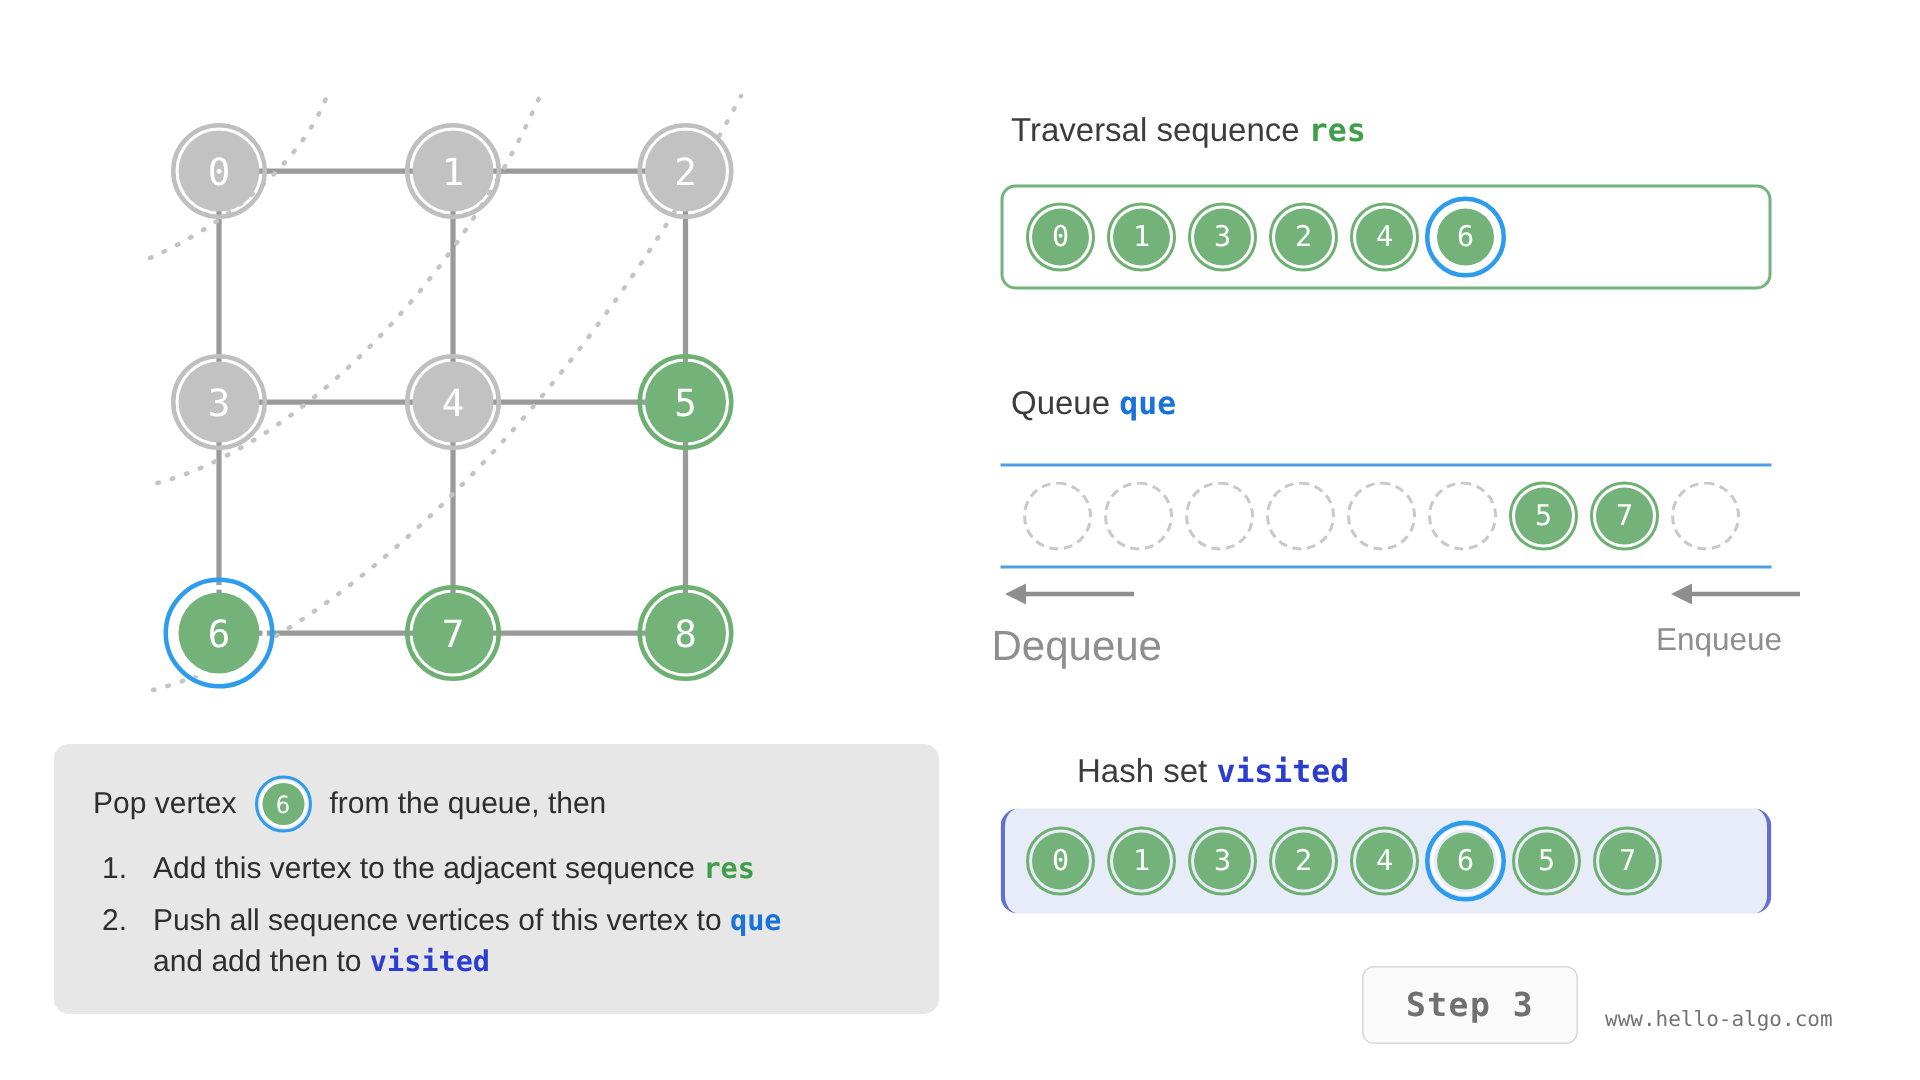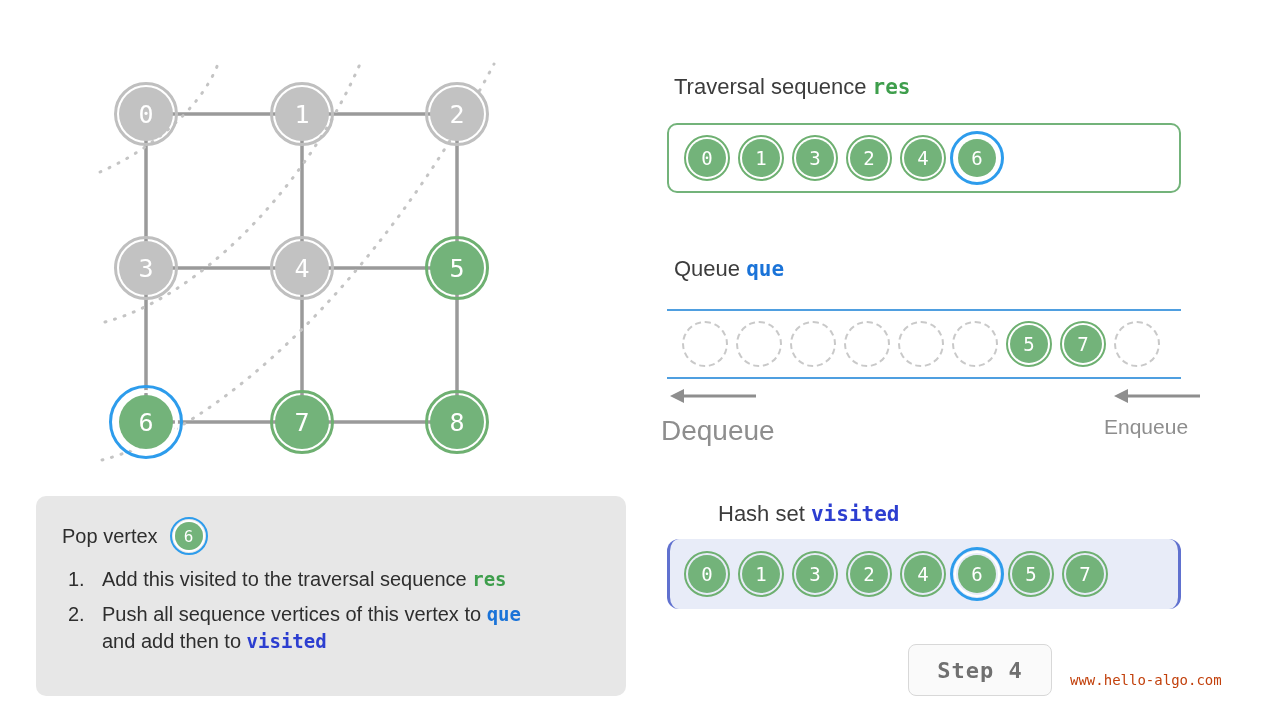--- a/index.html
+++ b/index.html
@@ -49,21 +49,21 @@
     border-radius: 50%;
     box-sizing: border-box;
     border: 3px solid #2d9cec;
   }
   .gnode.hl .ring { border-color: #ffffff; }
 
   
   #caption-box {
     position: absolute;
     left: 36px; top: 496px;
-    width: 590px; height: 200px;
+    width: 590px; height: 180px;
     background: #e7e7e7;
     border-radius: 10px;
     box-sizing: border-box;
     padding: 22px 26px 10px 26px;
   }
   #caption-line1 {
     font-size: 20px;
     color: #2e2e2e;
     display: flex;
     align-items: center;
@@ -212,21 +212,21 @@
     font-family: "DejaVu Sans Mono", monospace;
     font-weight: bold;
     font-size: 22px;
     color: #707070;
     letter-spacing: 1px;
   }
   #watermark {
     position: absolute; left: 410px; top: 672px;
     font-family: "DejaVu Sans Mono", monospace;
     font-size: 14px;
-    color: #c2410c;
+    color: #737373;
   }
 </style>
 </head>
 <body>
 
 <div id="graph-panel">
   <svg id="graph-svg" width="640" height="500">
     <g id="edge-group" stroke="#9a9a9a" stroke-width="3.5" stroke-linecap="round">
         <line x1="146" y1="114" x2="302" y2="114"></line>
         <line x1="302" y1="114" x2="457" y2="114"></line>
@@ -289,25 +289,26 @@
 </div>
 
 <div id="caption-box">
   <div id="caption-line1">
     <span>Pop vertex</span>
     <span class="inline-node">
       <span class="hlring"></span>
       <span class="ring"></span>
       <span class="disc">6</span>
     </span>
+    <span>from the queue, then</span>
   </div>
   <ol id="caption-list">
     <li>
       <span class="num">1.</span>
-      <span>Add this visited to the traversal sequence</span>
+      <span>Add this vertex to the adjacent sequence</span>
       <span class="code-green">res</span>
     </li>
     <li>
       <span class="num">2.</span>
       <span>Push all sequence vertices of this vertex to</span>
       <span class="code-blue">que</span><br>
       <span>and add then to</span>
       <span class="code-navy">visited</span>
     </li>
   </ol>
@@ -427,15 +428,15 @@
       <div class="tok">
         <span class="ring"></span>
         <span class="disc">5</span>
       </div>
       <div class="tok">
         <span class="ring"></span>
         <span class="disc">7</span>
       </div>
     </div>
 
-  <div id="step-badge">Step 4</div>
+  <div id="step-badge">Step 3</div>
   <div id="watermark">www.hello-algo.com</div>
 </div>
 
 </body></html>

